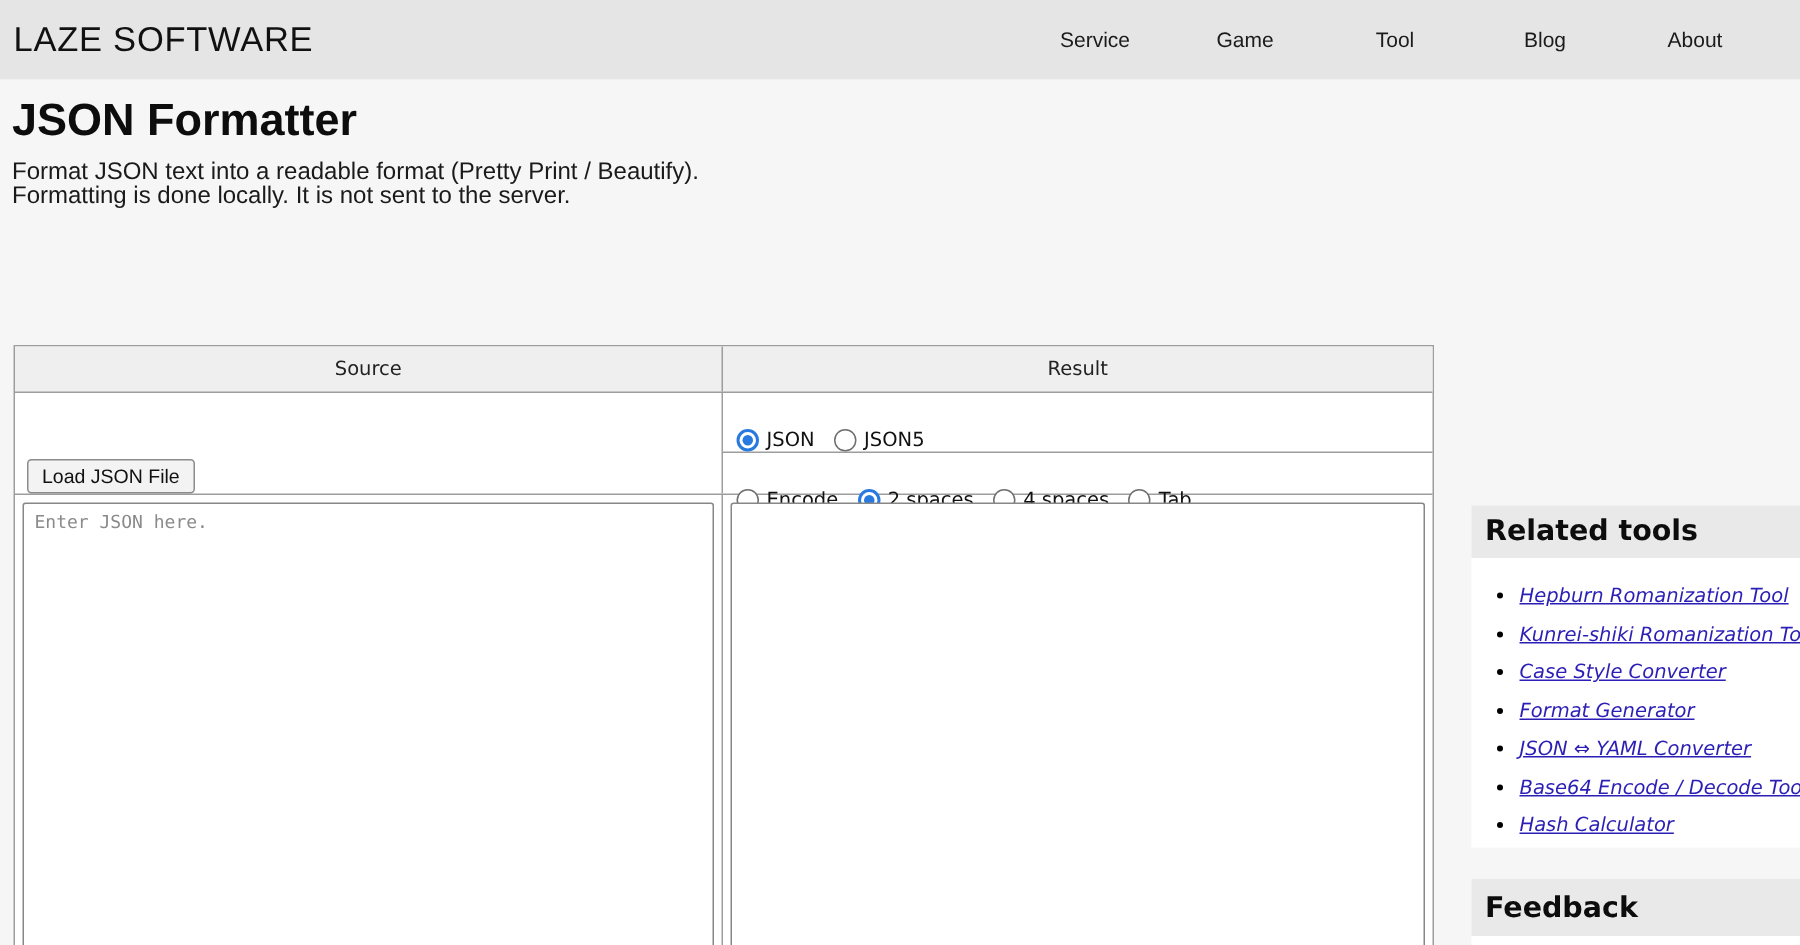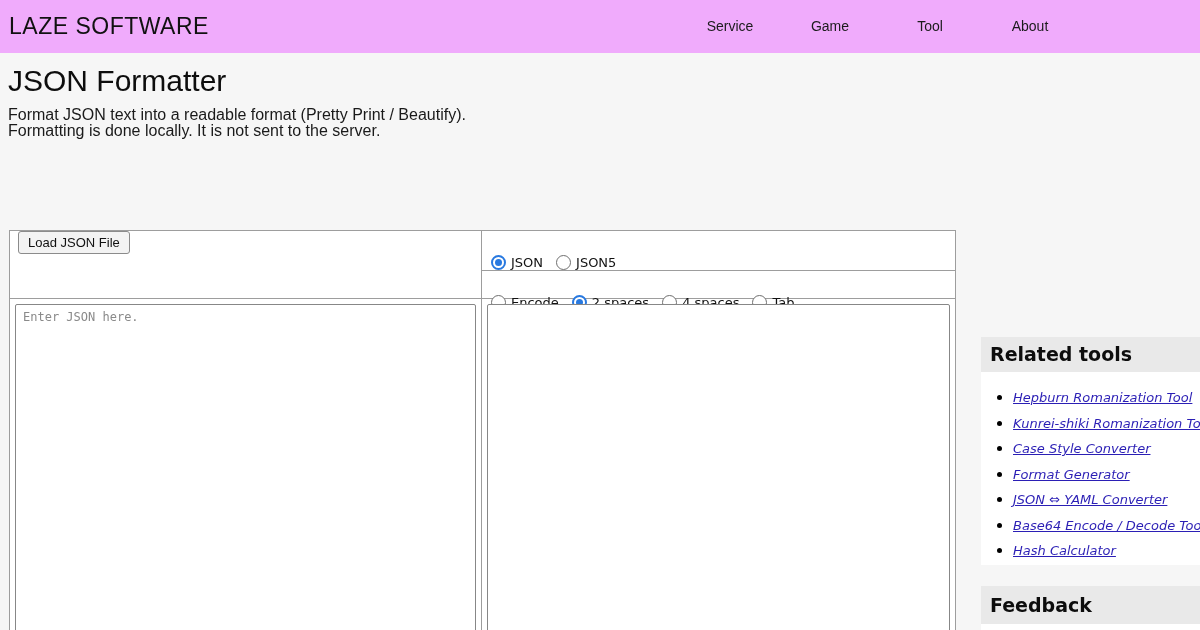--- a/index.html
+++ b/index.html
@@ -9,39 +9,39 @@
     --bar-bg:#e9e9e9;
     --thead-bg:#efefef;
     --tbl-border:#9d9d9d;
   }
   *{box-sizing:border-box;}
   html,body{margin:0;padding:0;width:1200px;height:630px;overflow:hidden;background:#fff;}
   body{font-family:"Liberation Sans",sans-serif;color:#111;}
   #stage{position:relative;width:1200px;height:630px;overflow:hidden;}
 
   
-  .site-header{position:absolute;top:0;left:0;width:100%;height:53px;background:#f0abfc;}
+  .site-header{position:absolute;top:0;left:0;width:100%;height:53px;background:#e5e5e5;}
   .logo{position:absolute;left:9px;top:13px;font-size:23px;letter-spacing:.5px;color:#111;}
   .main-nav{position:absolute;left:680px;top:0;height:53px;display:flex;align-items:flex-end;}
   .nav-item{width:100px;line-height:53px;text-align:center;font-size:14px;color:#1b1b1b;cursor:pointer;}
 
   
   .page-bg{position:absolute;top:53px;left:0;width:100%;height:577px;background:var(--body-bg);}
 
-  .page-title{position:absolute;left:8px;top:64px;margin:0;font-size:30px;font-weight:normal;color:#0d0d0d;}
+  .page-title{position:absolute;left:8px;top:64px;margin:0;font-size:30px;font-weight:bold;color:#0d0d0d;}
   .page-desc{position:absolute;left:8px;top:107px;font-size:16px;line-height:16px;color:#1a1a1a;}
 
   
   .io-table{position:absolute;left:9px;top:230px;width:947px;background:#fff;border:1px solid var(--tbl-border);}
   .tbl-head{display:flex;height:31px;border-bottom:1px solid var(--tbl-border);background:var(--thead-bg);}
   .tbl-head .th{font-size:13px;font-family:"DejaVu Sans",sans-serif;line-height:31px;text-align:center;color:#222;}
   .th.src{width:472px;border-right:1px solid var(--tbl-border);}
   .th.res{flex:1;}
   .tbl-controls{display:flex;height:68px;border-bottom:1px solid var(--tbl-border);}
-  .ctl-src{width:472px;border-right:1px solid var(--tbl-border);display:flex;align-items:flex-start;padding-left:8px;}
+  .ctl-src{width:472px;border-right:1px solid var(--tbl-border);display:flex;align-items:flex-end;padding-left:8px;}
   .ctl-res{flex:1;display:flex;flex-direction:column;}
   .radio-row{display:flex;align-items:center;gap:13px;padding-left:9px;margin-top:24px;}
   .radio-row.top{height:33px;border-bottom:1px solid var(--tbl-border);}
   .radio-row.bottom{height:34px;}
   .load-btn{font-family:"Liberation Sans",sans-serif;font-size:13px;color:#111;background:#f3f3f3;border:1px solid #8b8b8b;border-radius:3px;padding:3px 9px;cursor:pointer;}
   .radio-item{display:flex;align-items:center;gap:5px;cursor:pointer;}
   .radio{width:15px;height:15px;border-radius:50%;border:1px solid #6f6f6f;background:#fff;display:flex;align-items:center;justify-content:center;flex:none;}
   .radio .dot{width:7px;height:7px;border-radius:50%;background:transparent;}
   .radio.checked{border:2px solid var(--accent);}
   .radio.checked .dot{background:var(--accent);}
@@ -68,31 +68,36 @@
 <div id="stage">
 
   <div class="page-bg"></div>
 
   <div class="site-header">
     <div class="logo">LAZE SOFTWARE</div>
     <div class="main-nav">
         <div class="nav-item">Service</div>
         <div class="nav-item">Game</div>
         <div class="nav-item">Tool</div>
+        <div class="nav-item">Blog</div>
         <div class="nav-item">About</div>
       </div>
   </div>
 
   <h1 class="page-title">JSON Formatter</h1>
   <div class="page-desc">
     <div>Format JSON text into a readable format (Pretty Print / Beautify).</div>
     <div>Formatting is done locally. It is not sent to the server.</div>
   </div>
 
   <div class="io-table">
+    <div class="tbl-head">
+      <div class="th src">Source</div>
+      <div class="th res">Result</div>
+    </div>
     <div class="tbl-controls">
       <div class="ctl-src">
         <button class="load-btn">Load JSON File</button>
       </div>
       <div class="ctl-res">
         <div class="radio-row top" id="format-radio-row">
             <label class="radio-item">
               <span class="radio checked">
                 <span class="dot"></span>
               </span>

